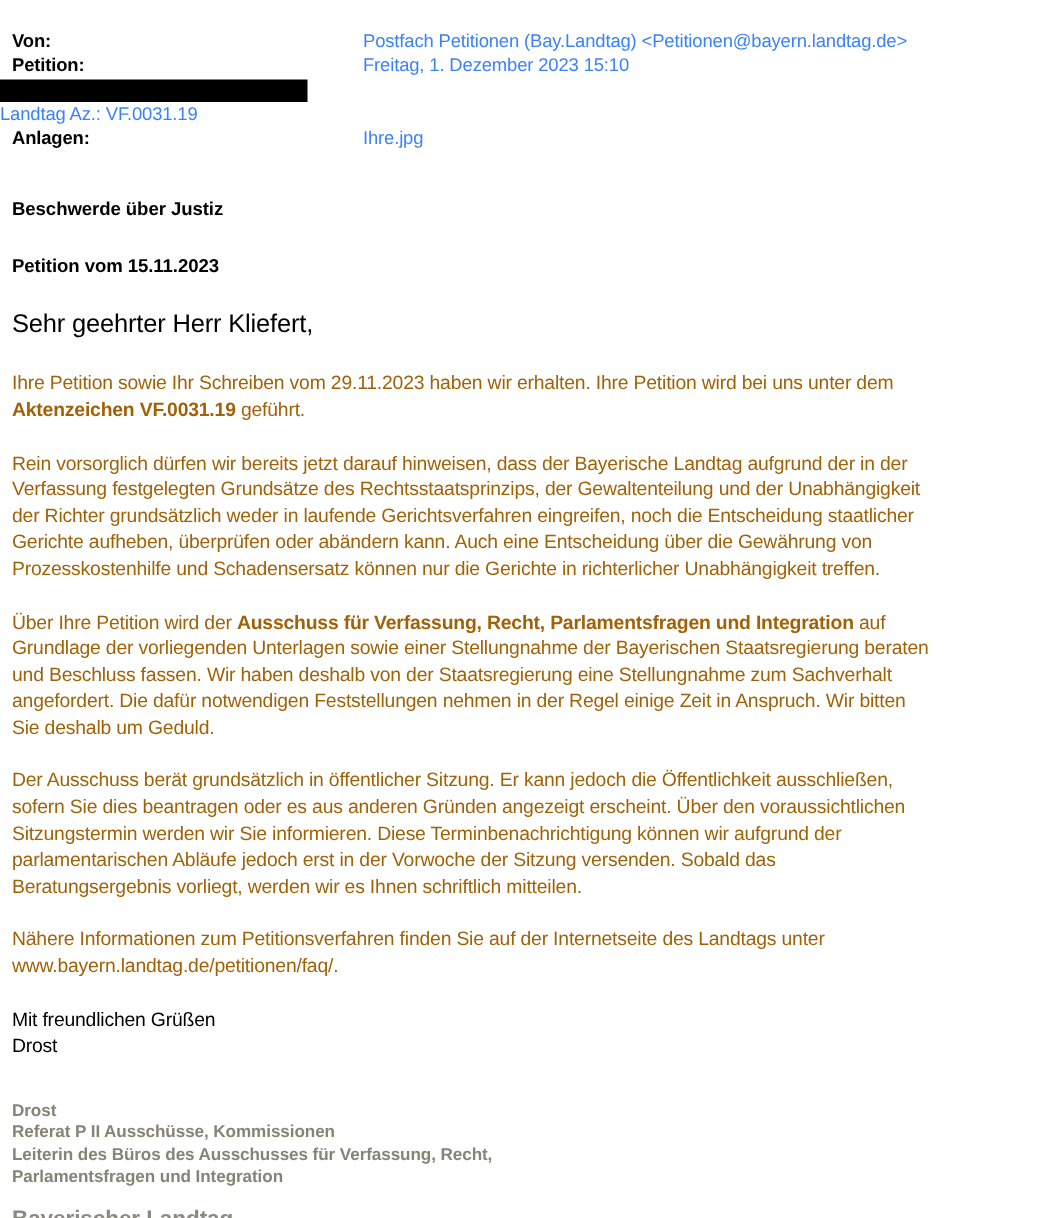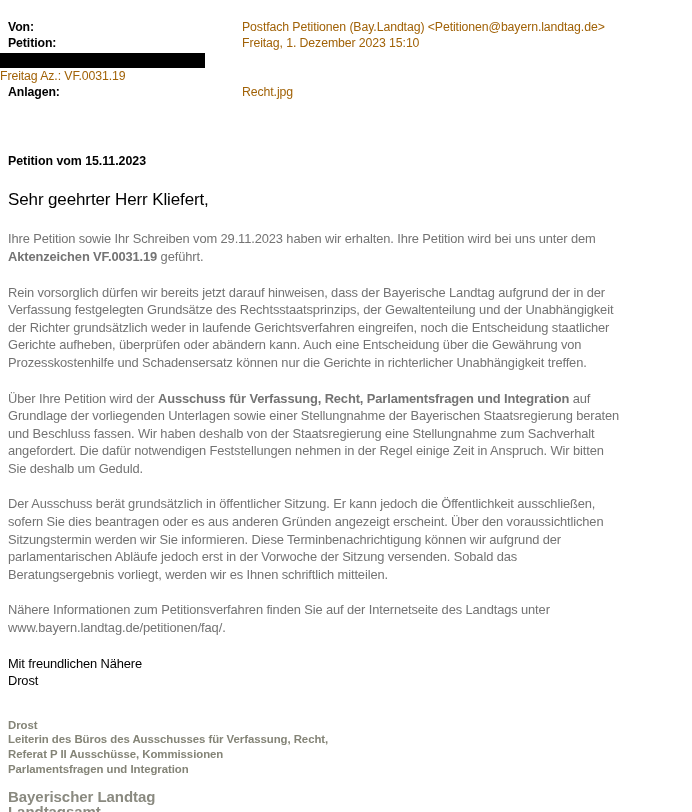--- a/index.html
+++ b/index.html
@@ -44,21 +44,21 @@
     box-sizing: border-box;
     font-size: 12.3px;
     font-weight: bold;
     color: #000;
     letter-spacing: -0.1px;
   }
   .hdr-value {
     flex: 1 1 auto;
     font-size: 12.3px;
     font-weight: normal;
-    color: #a16207;
+    color: #3b82f6;
     letter-spacing: -0.1px;
     white-space: nowrap;
   }
   .redaction-bar {
     display: inline-block;
     width: 205px;
     height: 15px;
     background: #000000;
     vertical-align: middle;
     margin-top: 1px;
@@ -79,21 +79,21 @@
     color: #000;
     letter-spacing: -0.05px;
   }
   .gap-22 { height: 22px; }
   .gap-18 { height: 18px; }
 
   p.para {
     margin: 0;
     font-size: 12.9px;
     line-height: 17.6px;
-    color: #737373;
+    color: #a16207;
     letter-spacing: -0.12px;
     max-width: 613px;
   }
   p.para b, p.para strong { font-weight: bold; }
 
   .salutation {
     font-size: 17px;
     line-height: 17.6px;
     letter-spacing: -0.12px;
   }
@@ -142,34 +142,35 @@
       <div class="hdr-value">Freitag, 1. Dezember 2023 15:10</div>
     </div>
 
     <div class="hdr-row">
       <div class="hdr-value">
         <span class="redaction-bar"></span>
       </div>
     </div>
 
     <div class="hdr-row">
-      <div class="hdr-value">Freitag Az.: VF.0031.19</div>
+      <div class="hdr-value">Landtag Az.: VF.0031.19</div>
     </div>
 
     <div class="hdr-row">
       <div class="hdr-label">Anlagen:</div>
-      <div class="hdr-value">Recht.jpg</div>
+      <div class="hdr-value">Ihre.jpg</div>
     </div>
 
   </div>
 
   <div class="mail-body">
 
     <div class="spacer-lg"></div>
 
+    <div class="subject-line">Beschwerde über Justiz</div>
 
     <div class="gap-22"></div>
 
     <div class="subject-line">Petition vom 15.11.2023</div>
 
     <div class="gap-22"></div>
 
     <div class="salutation">Sehr geehrter Herr Kliefert,</div>
 
     <div class="gap-22"></div>
@@ -187,32 +188,32 @@
     <div class="gap-18"></div>
 
     <p class="para">Der Ausschuss berät grundsätzlich in öffentlicher Sitzung. Er kann jedoch die Öffentlichkeit ausschließen, sofern Sie dies beantragen oder es aus anderen Gründen angezeigt erscheint. Über den voraussichtlichen Sitzungstermin werden wir Sie informieren. Diese Terminbenachrichtigung können wir aufgrund der parlamentarischen Abläufe jedoch erst in der Vorwoche der Sitzung versenden. Sobald das Beratungsergebnis vorliegt, werden wir es Ihnen schriftlich mitteilen.</p>
 
     <div class="gap-18"></div>
 
     <p class="para">Nähere Informationen zum Petitionsverfahren finden Sie auf der Internetseite des Landtags unter www.bayern.landtag.de/petitionen/faq/.</p>
 
     <div class="gap-18"></div>
 
-    <div class="closing">Mit freundlichen Nähere</div>
+    <div class="closing">Mit freundlichen Grüßen</div>
     <div class="closing">Drost</div>
 
   </div>
 
   <div class="signature">
 
     <div style="height:28px"></div>
 
     <div class="sig-block-1">Drost</div>
+    <div class="sig-block-1">Referat P II Ausschüsse, Kommissionen</div>
     <div class="sig-block-1">Leiterin des Büros des Ausschusses für Verfassung, Recht,</div>
-    <div class="sig-block-1">Referat P II Ausschüsse, Kommissionen</div>
     <div class="sig-block-1">Parlamentsfragen und Integration</div>
 
     <div class="sig-gap"></div>
 
     <div class="sig-block-2">Bayerischer Landtag</div>
     <div class="sig-block-2">Landtagsamt</div>
 
   </div>
 
 </div>

